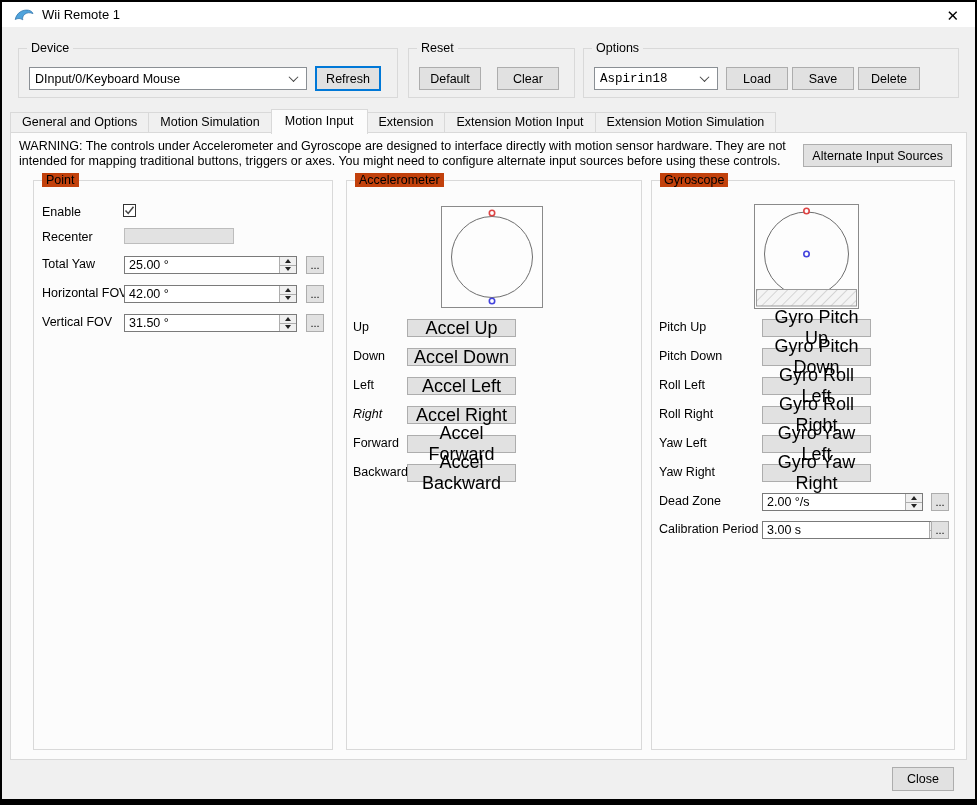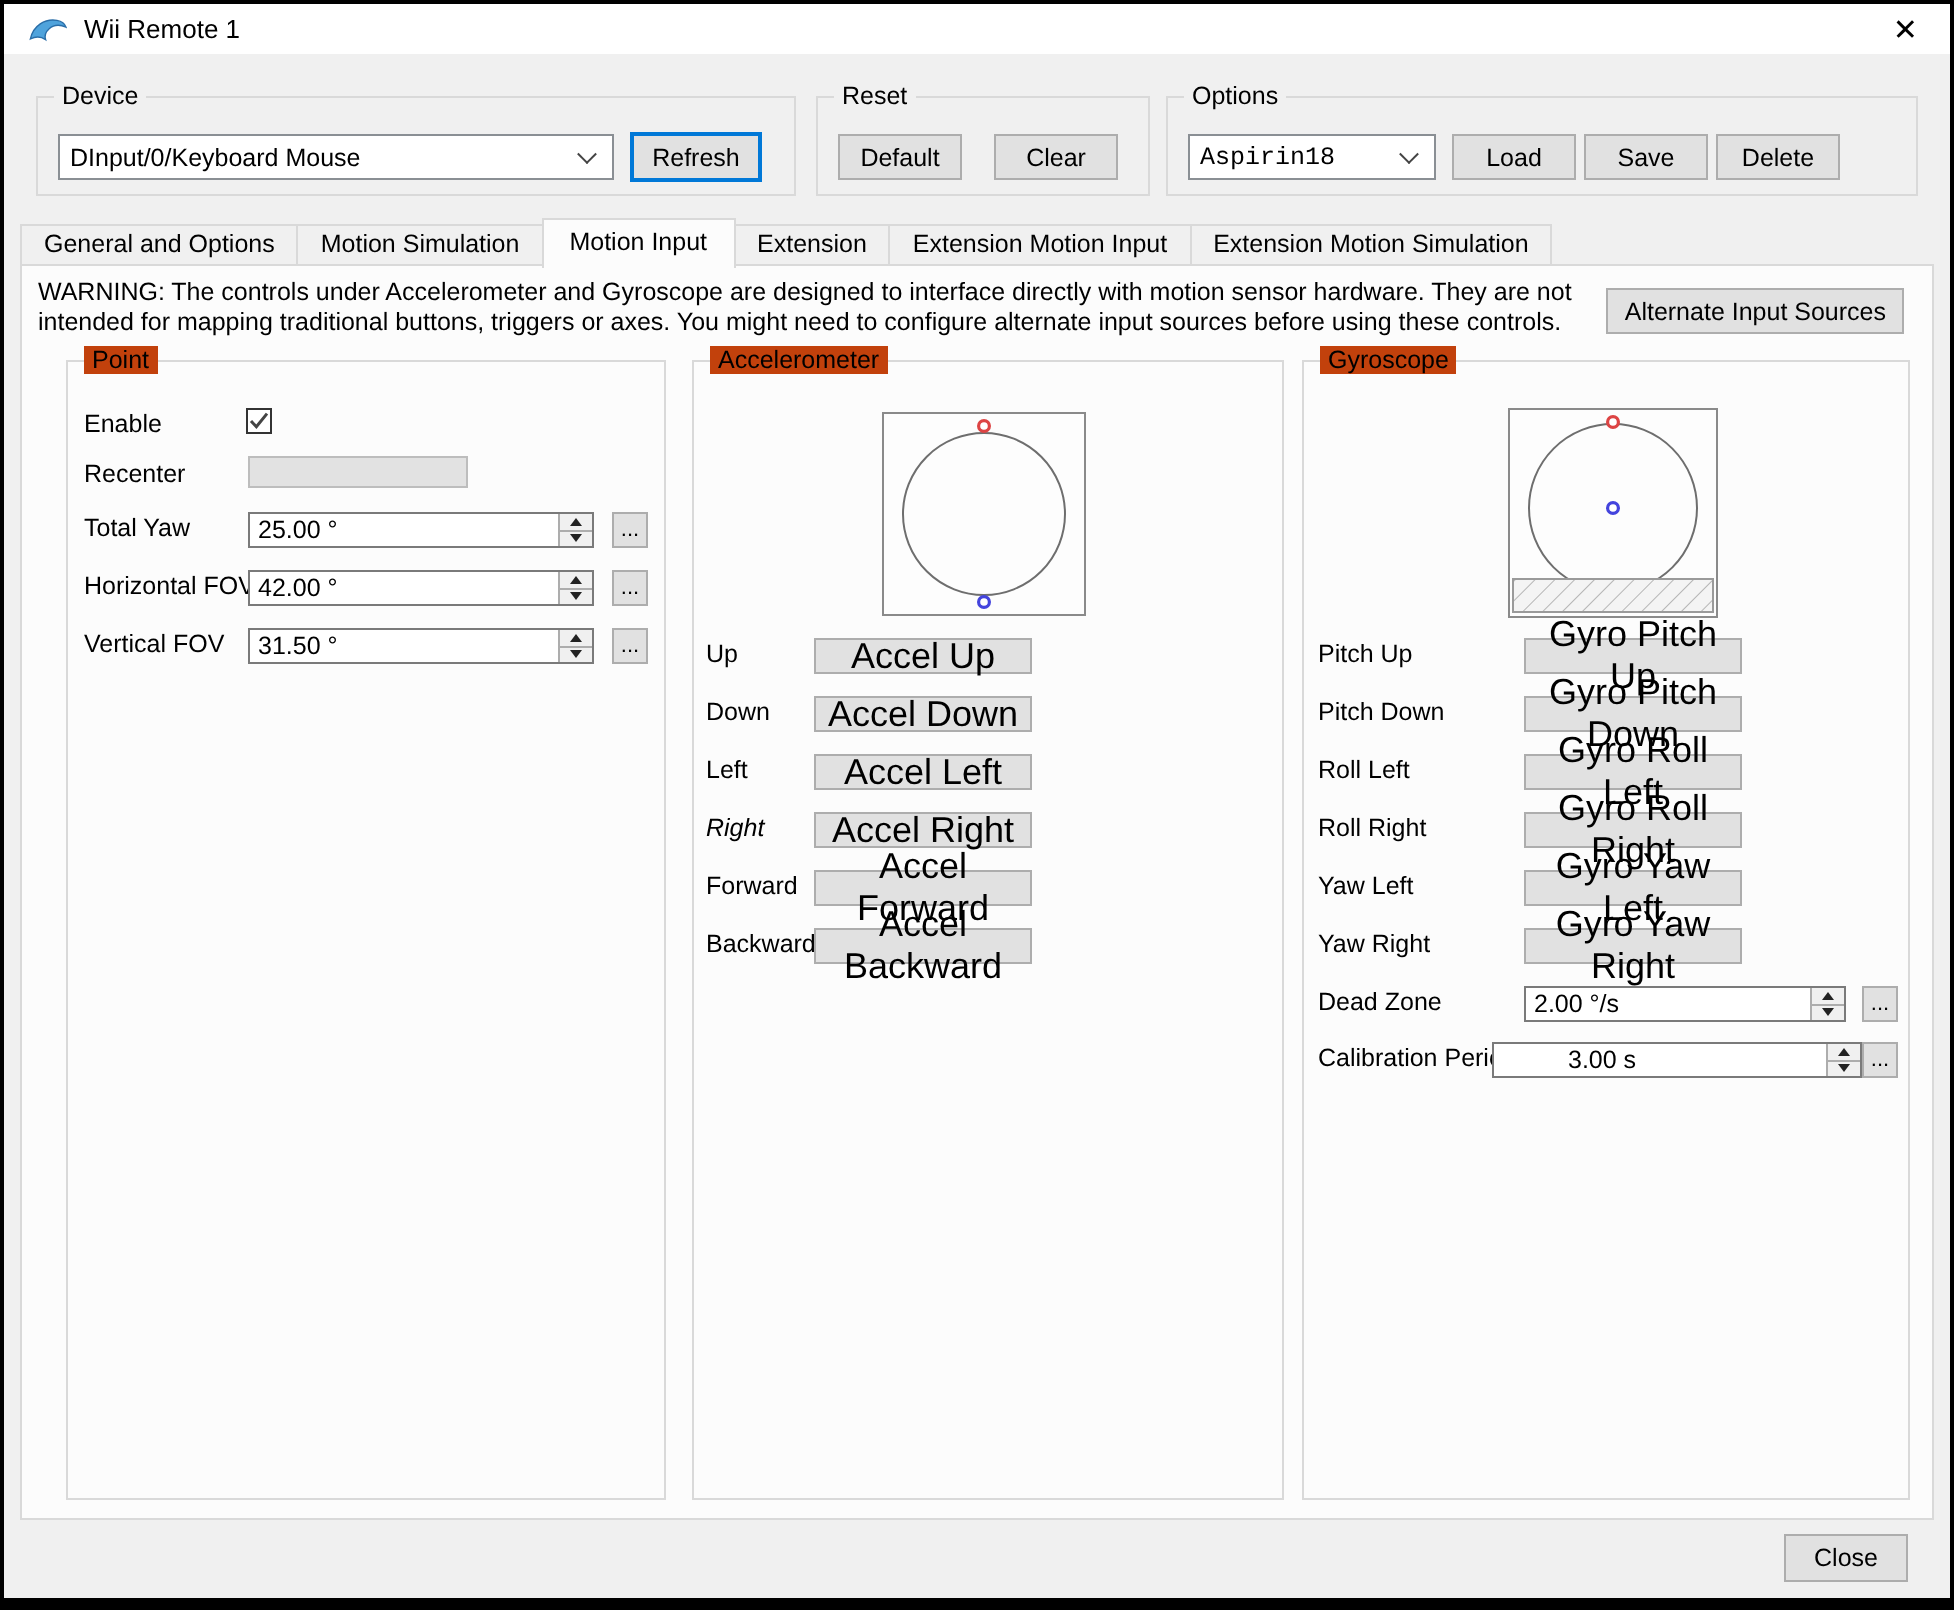--- a/index.html
+++ b/index.html
@@ -381,21 +381,21 @@
                 <button>
                   <span class="tri-dn"></span>
                 </button>
               </span>
             </div>
             <button class="btn dots" style="left:279px;">...</button>
           </div>
 
           <div class="field-row gyro-field" style="position: absolute; left: 0px; width: 100%; top: 340px;">
             <span class="row-label field-label" style="left:7px;">Calibration Period</span>
-            <div class="spinbox" style="left:94px; width:185px;padding-left:33px;">
+            <div class="spinbox" style="left:110px; width:185px;">
               <span class="val">3.00 s</span>
               <span class="spin">
                 <button>
                   <span class="tri-up"></span>
                 </button>
                 <button>
                   <span class="tri-dn"></span>
                 </button>
               </span>
             </div>

